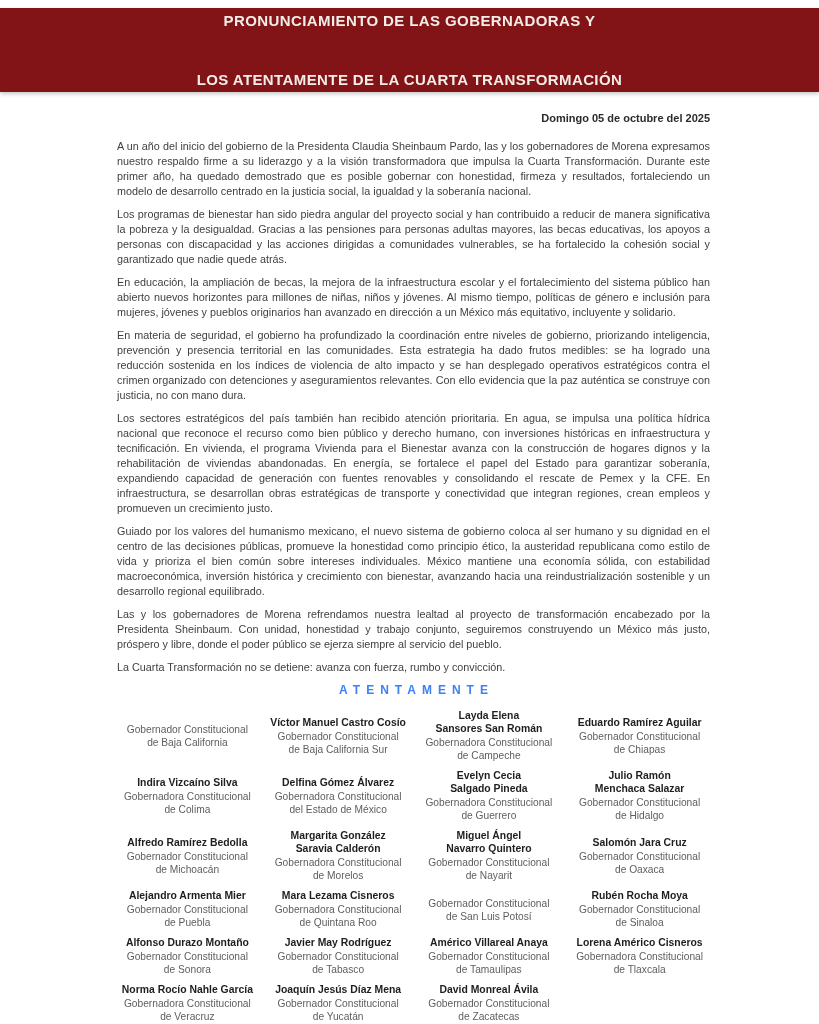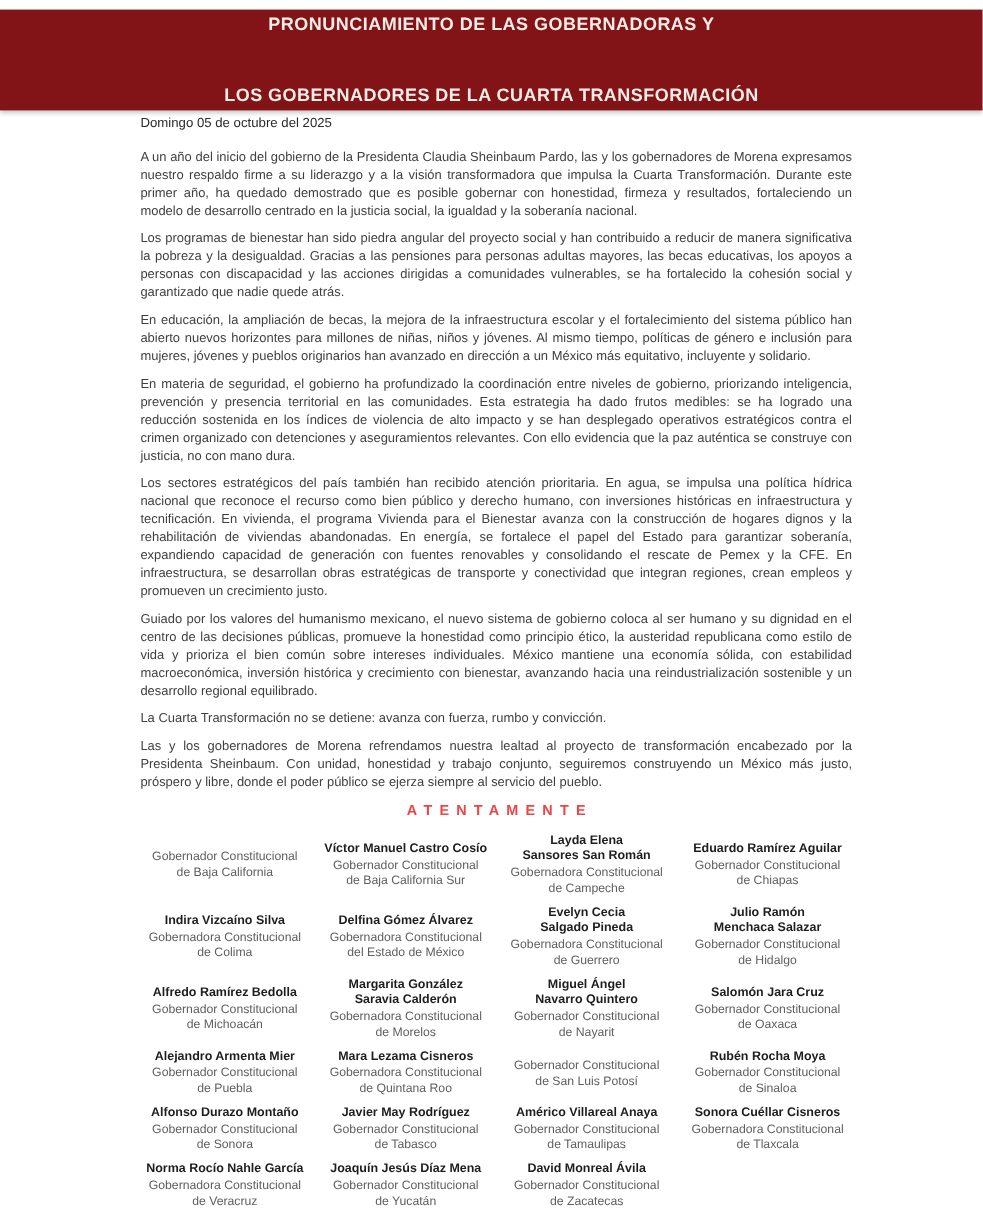--- a/index.html
+++ b/index.html
@@ -29,40 +29,41 @@
     font-size: 15px;
     line-height: 25px;
     letter-spacing: 0.4px;
     text-align: center;
     white-space: nowrap;
   }
   .content {
     padding: 0 109px 0 117px;
   }
   .date {
-    margin-top: 5px;
+    margin-top: 20px;
+    text-align: right;
     font-size: 11px;
-    font-weight: normal;
+    font-weight: bold;
     color: #2b2b2b;
   }
   .body-text { margin-top: 15px; }
   .body-text p {
     font-size: 10.8px;
     line-height: 15px;
     color: #3f3f3f;
     text-align: justify;
     margin-bottom: 8px;
   }
   .atentamente {
     text-align: center;
     font-weight: bold;
     font-size: 12px;
     letter-spacing: 0.5em;
     text-indent: 0.5em; 
-    color: #ef4444;
+    color: #3b82f6;
     margin: 8px 0 12px;
   }
   .sig-grid {
     display: grid;
     grid-template-columns: repeat(4, 1fr);
     column-gap: 10px;
     row-gap: 7px;
     align-items: center;
     text-align: center;
   }
@@ -81,36 +82,36 @@
     margin-top: 1px;
   }
 </style>
 </head>
 <body>
 
 <div class="page">
 
   <div class="band">
     <div class="band-line">PRONUNCIAMIENTO DE LAS GOBERNADORAS Y</div>
-    <div class="band-line">LOS GOBERNADORES DE LA CUARTA TRANSFORMACIÓN</div>
+    <div class="band-line">LOS ATENTAMENTE DE LA CUARTA TRANSFORMACIÓN</div>
   </div>
 
   <div class="content">
 
     <div class="date">Domingo 05 de octubre del 2025</div>
 
     <div class="body-text">
       <p>A un año del inicio del gobierno de la Presidenta Claudia Sheinbaum Pardo, las y los gobernadores de Morena expresamos nuestro respaldo firme a su liderazgo y a la visión transformadora que impulsa la Cuarta Transformación. Durante este primer año, ha quedado demostrado que es posible gobernar con honestidad, firmeza y resultados, fortaleciendo un modelo de desarrollo centrado en la justicia social, la igualdad y la soberanía nacional.</p>
       <p>Los programas de bienestar han sido piedra angular del proyecto social y han contribuido a reducir de manera significativa la pobreza y la desigualdad. Gracias a las pensiones para personas adultas mayores, las becas educativas, los apoyos a personas con discapacidad y las acciones dirigidas a comunidades vulnerables, se ha fortalecido la cohesión social y garantizado que nadie quede atrás.</p>
       <p>En educación, la ampliación de becas, la mejora de la infraestructura escolar y el fortalecimiento del sistema público han abierto nuevos horizontes para millones de niñas, niños y jóvenes. Al mismo tiempo, políticas de género e inclusión para mujeres, jóvenes y pueblos originarios han avanzado en dirección a un México más equitativo, incluyente y solidario.</p>
       <p>En materia de seguridad, el gobierno ha profundizado la coordinación entre niveles de gobierno, priorizando inteligencia, prevención y presencia territorial en las comunidades. Esta estrategia ha dado frutos medibles: se ha logrado una reducción sostenida en los índices de violencia de alto impacto y se han desplegado operativos estratégicos contra el crimen organizado con detenciones y aseguramientos relevantes. Con ello evidencia que la paz auténtica se construye con justicia, no con mano dura.</p>
       <p>Los sectores estratégicos del país también han recibido atención prioritaria. En agua, se impulsa una política hídrica nacional que reconoce el recurso como bien público y derecho humano, con inversiones históricas en infraestructura y tecnificación. En vivienda, el programa Vivienda para el Bienestar avanza con la construcción de hogares dignos y la rehabilitación de viviendas abandonadas. En energía, se fortalece el papel del Estado para garantizar soberanía, expandiendo capacidad de generación con fuentes renovables y consolidando el rescate de Pemex y la CFE. En infraestructura, se desarrollan obras estratégicas de transporte y conectividad que integran regiones, crean empleos y promueven un crecimiento justo.</p>
       <p>Guiado por los valores del humanismo mexicano, el nuevo sistema de gobierno coloca al ser humano y su dignidad en el centro de las decisiones públicas, promueve la honestidad como principio ético, la austeridad republicana como estilo de vida y prioriza el bien común sobre intereses individuales. México mantiene una economía sólida, con estabilidad macroeconómica, inversión histórica y crecimiento con bienestar, avanzando hacia una reindustrialización sostenible y un desarrollo regional equilibrado.</p>
+      <p>Las y los gobernadores de Morena refrendamos nuestra lealtad al proyecto de transformación encabezado por la Presidenta Sheinbaum. Con unidad, honestidad y trabajo conjunto, seguiremos construyendo un México más justo, próspero y libre, donde el poder público se ejerza siempre al servicio del pueblo.</p>
       <p>La Cuarta Transformación no se detiene: avanza con fuerza, rumbo y convicción.</p>
-      <p>Las y los gobernadores de Morena refrendamos nuestra lealtad al proyecto de transformación encabezado por la Presidenta Sheinbaum. Con unidad, honestidad y trabajo conjunto, seguiremos construyendo un México más justo, próspero y libre, donde el poder público se ejerza siempre al servicio del pueblo.</p>
     </div>
 
     <div class="atentamente">ATENTAMENTE</div>
 
     <div class="sig-grid">
 
       <div class="sig">
         <div class="sig-title">Gobernador Constitucional
 de Baja California</div>
       </div>
@@ -207,21 +208,21 @@
         <div class="sig-title">Gobernador Constitucional
 de Tabasco</div>
       </div>
       <div class="sig">
         <div class="sig-name">Américo Villareal Anaya</div>
         <div class="sig-title">Gobernador Constitucional
 de Tamaulipas</div>
       </div>
 
       <div class="sig">
-        <div class="sig-name">Sonora Cuéllar Cisneros</div>
+        <div class="sig-name">Lorena Américo Cisneros</div>
         <div class="sig-title">Gobernadora Constitucional
 de Tlaxcala</div>
       </div>
       <div class="sig">
         <div class="sig-name">Norma Rocío Nahle García</div>
         <div class="sig-title">Gobernadora Constitucional
 de Veracruz</div>
       </div>
       <div class="sig">
         <div class="sig-name">Joaquín Jesús Díaz Mena</div>

